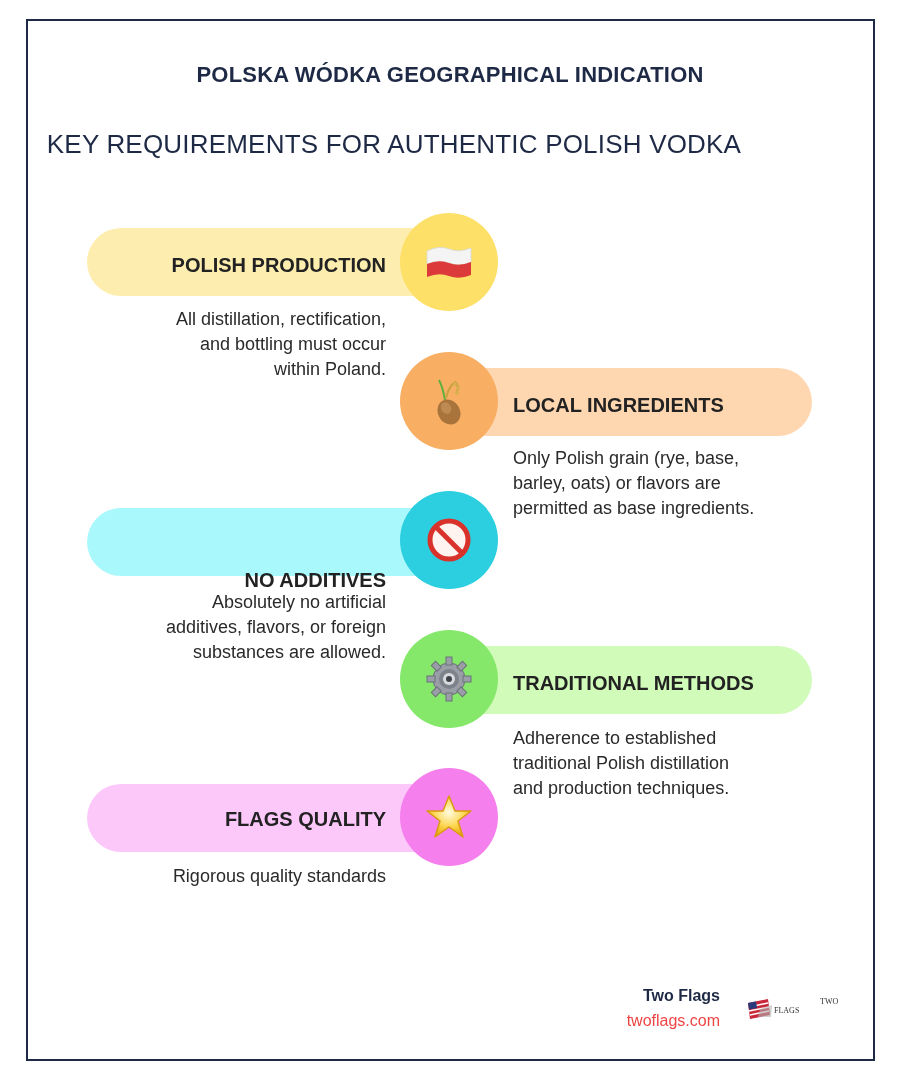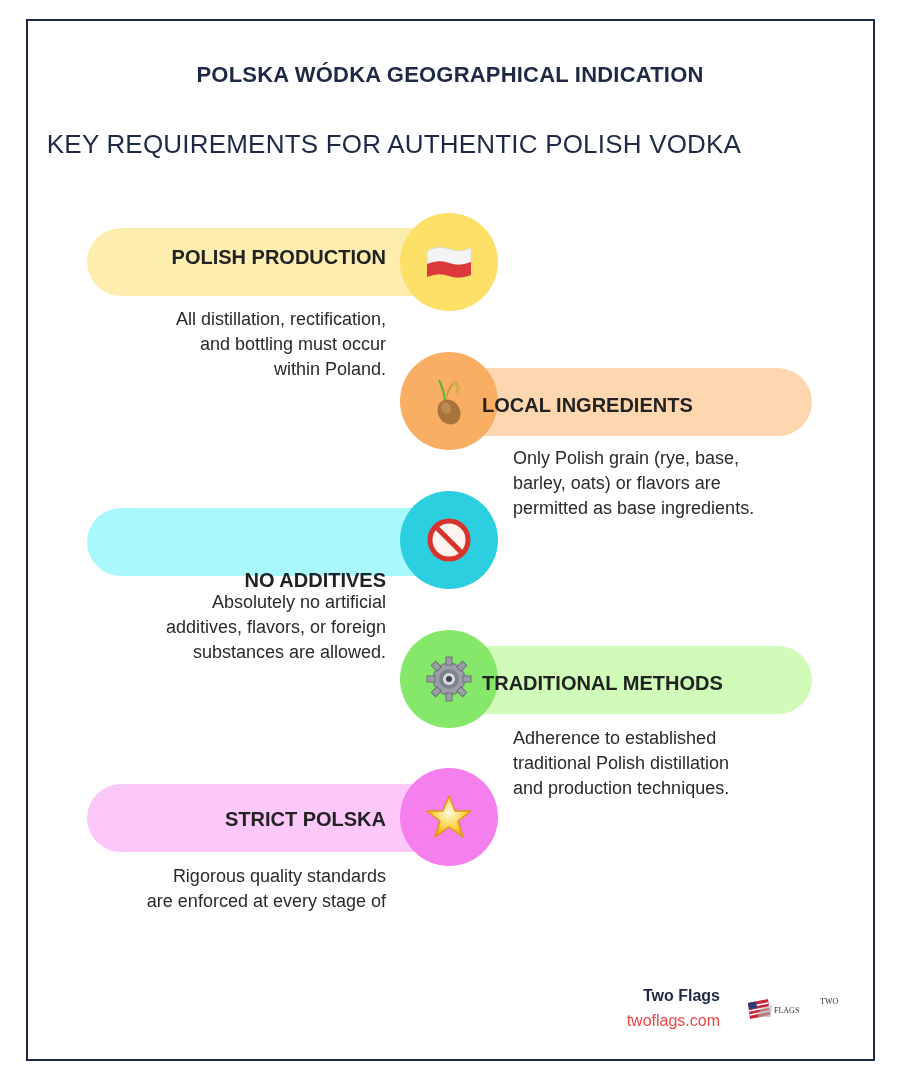--- a/index.html
+++ b/index.html
@@ -12,21 +12,21 @@
     .subtitle { position: absolute; left: 0; top: 129px; width: 788px; text-align: center;
                 font-size: 26px; font-weight: 400; color: #1e2a45; letter-spacing: 0.2px; }
     .pill { position: absolute; height: 68px; border-radius: 34px; }
     .pill.left { left: 87px; width: 360px; }
     .pill.right { left: 450px; width: 362px; }
     .circle { position: absolute; left: 400px; width: 98px; height: 98px; border-radius: 50%;
               display: flex; align-items: center; justify-content: center; }
     .heading { position: absolute; font-size: 20px; font-weight: 700; color: #222222;
                white-space: nowrap; line-height: 24px; }
     .heading.left { right: 514px; text-align: right; }
-    .heading.right { left: 482px; text-align: right; }
+    .heading.right { left: 513px; text-align: right; }
     .desc { position: absolute; font-size: 18px; line-height: 25px; color: #2a2a2a; }
     .desc.left { right: 514px; width: 300px; text-align: right; }
     .desc.right { left: 513px; width: 290px; text-align: left; }
     .brand-name { position: absolute; right: 180px; top: 987px; font-size: 16px; font-weight: 700; color: #1e2a45; }
     .brand-url { position: absolute; right: 180px; top: 1012px; font-size: 16px; color: #ef4444; }
     .logo { position: absolute; left: 746px; top: 995px; width: 56px; height: 26px; }
   </style>
 </head>
 <body>
 
@@ -35,21 +35,21 @@
 <div class="title">POLSKA WÓDKA GEOGRAPHICAL INDICATION</div>
 <div class="subtitle">KEY REQUIREMENTS FOR AUTHENTIC POLISH VODKA</div>
 
 <div class="pill left" style="top:228px;background:#fdeeb0;"></div>
 <div class="circle" style="top:213px;background:#fde068;">
   <svg width="48" height="34" viewBox="0 0 48 34">
     <path d="M2 6 Q14 0 24 4 Q34 8 46 3 L46 17 Q34 22 24 18 Q14 14 2 19 Z" fill="#f4f4f4" stroke="#d9d9d9" stroke-width="0.8"></path>
     <path d="M2 19 Q14 14 24 18 Q34 22 46 17 L46 30 Q34 35 24 31 Q14 27 2 32 Z" fill="#dc3a3a"></path>
   </svg>
 </div>
-<div class="heading left" style="top:245px;margin-left:14px;">POLISH PRODUCTION</div>
+<div class="heading left" style="top:253px;margin-left:14px;">POLISH PRODUCTION</div>
 <div class="desc left" style="top:307px;">
   <div>All distillation, rectification,</div>
   <div>and bottling must occur</div>
   <div>within Poland.</div>
 </div>
 
 <div class="pill right" style="top:368px;background:#fed7b0;"></div>
 <div class="circle" style="top:352px;background:#f8ae63;">
   <svg width="44" height="50" viewBox="0 0 44 50">
     <path d="M18 24 Q16 12 12 4" stroke="#5fb040" stroke-width="2" fill="none"></path>
@@ -114,24 +114,23 @@
     <defs>
       <radialGradient id="starG" cx="50%" cy="40%" r="60%">
         <stop offset="0%" stop-color="#fffbe0"></stop>
         <stop offset="60%" stop-color="#fcd44a"></stop>
         <stop offset="100%" stop-color="#e8a512"></stop>
       </radialGradient>
     </defs>
     <polygon points="25,3 31,18 47,18 34,28 39,44 25,34 11,44 16,28 3,18 19,18" fill="url(#starG)" stroke="#d99a10" stroke-width="1.5" stroke-linejoin="round"></polygon>
   </svg>
 </div>
-<div class="heading left" style="top:807px;">STRICT POLSKA</div>
+<div class="heading left" style="top:807px;">FLAGS QUALITY</div>
 <div class="desc left" style="top:864px;">
   <div>Rigorous quality standards</div>
-  <div>are enforced at every stage of</div>
 </div>
 
 <div class="brand-name">Two Flags</div>
 <a class="brand-url">twoflags.com</a>
 <div class="logo">
   <svg width="56" height="26" viewBox="0 0 56 26">
     <path d="M2 8 L22 4 L24 20 L4 24 Z" fill="#c8283a"></path>
     <path d="M3 12 L22 8 M3 16 L23 12 M4 20 L23 16" stroke="#ffffff" stroke-width="1.5"></path>
     <path d="M2 8 L10 6.5 L11 13 L3 14.5 Z" fill="#2a3a7a"></path>
     <path d="M14 14 L26 10 L25 22 L12 22 Z" fill="#b0b0b0" opacity="0.6"></path>

